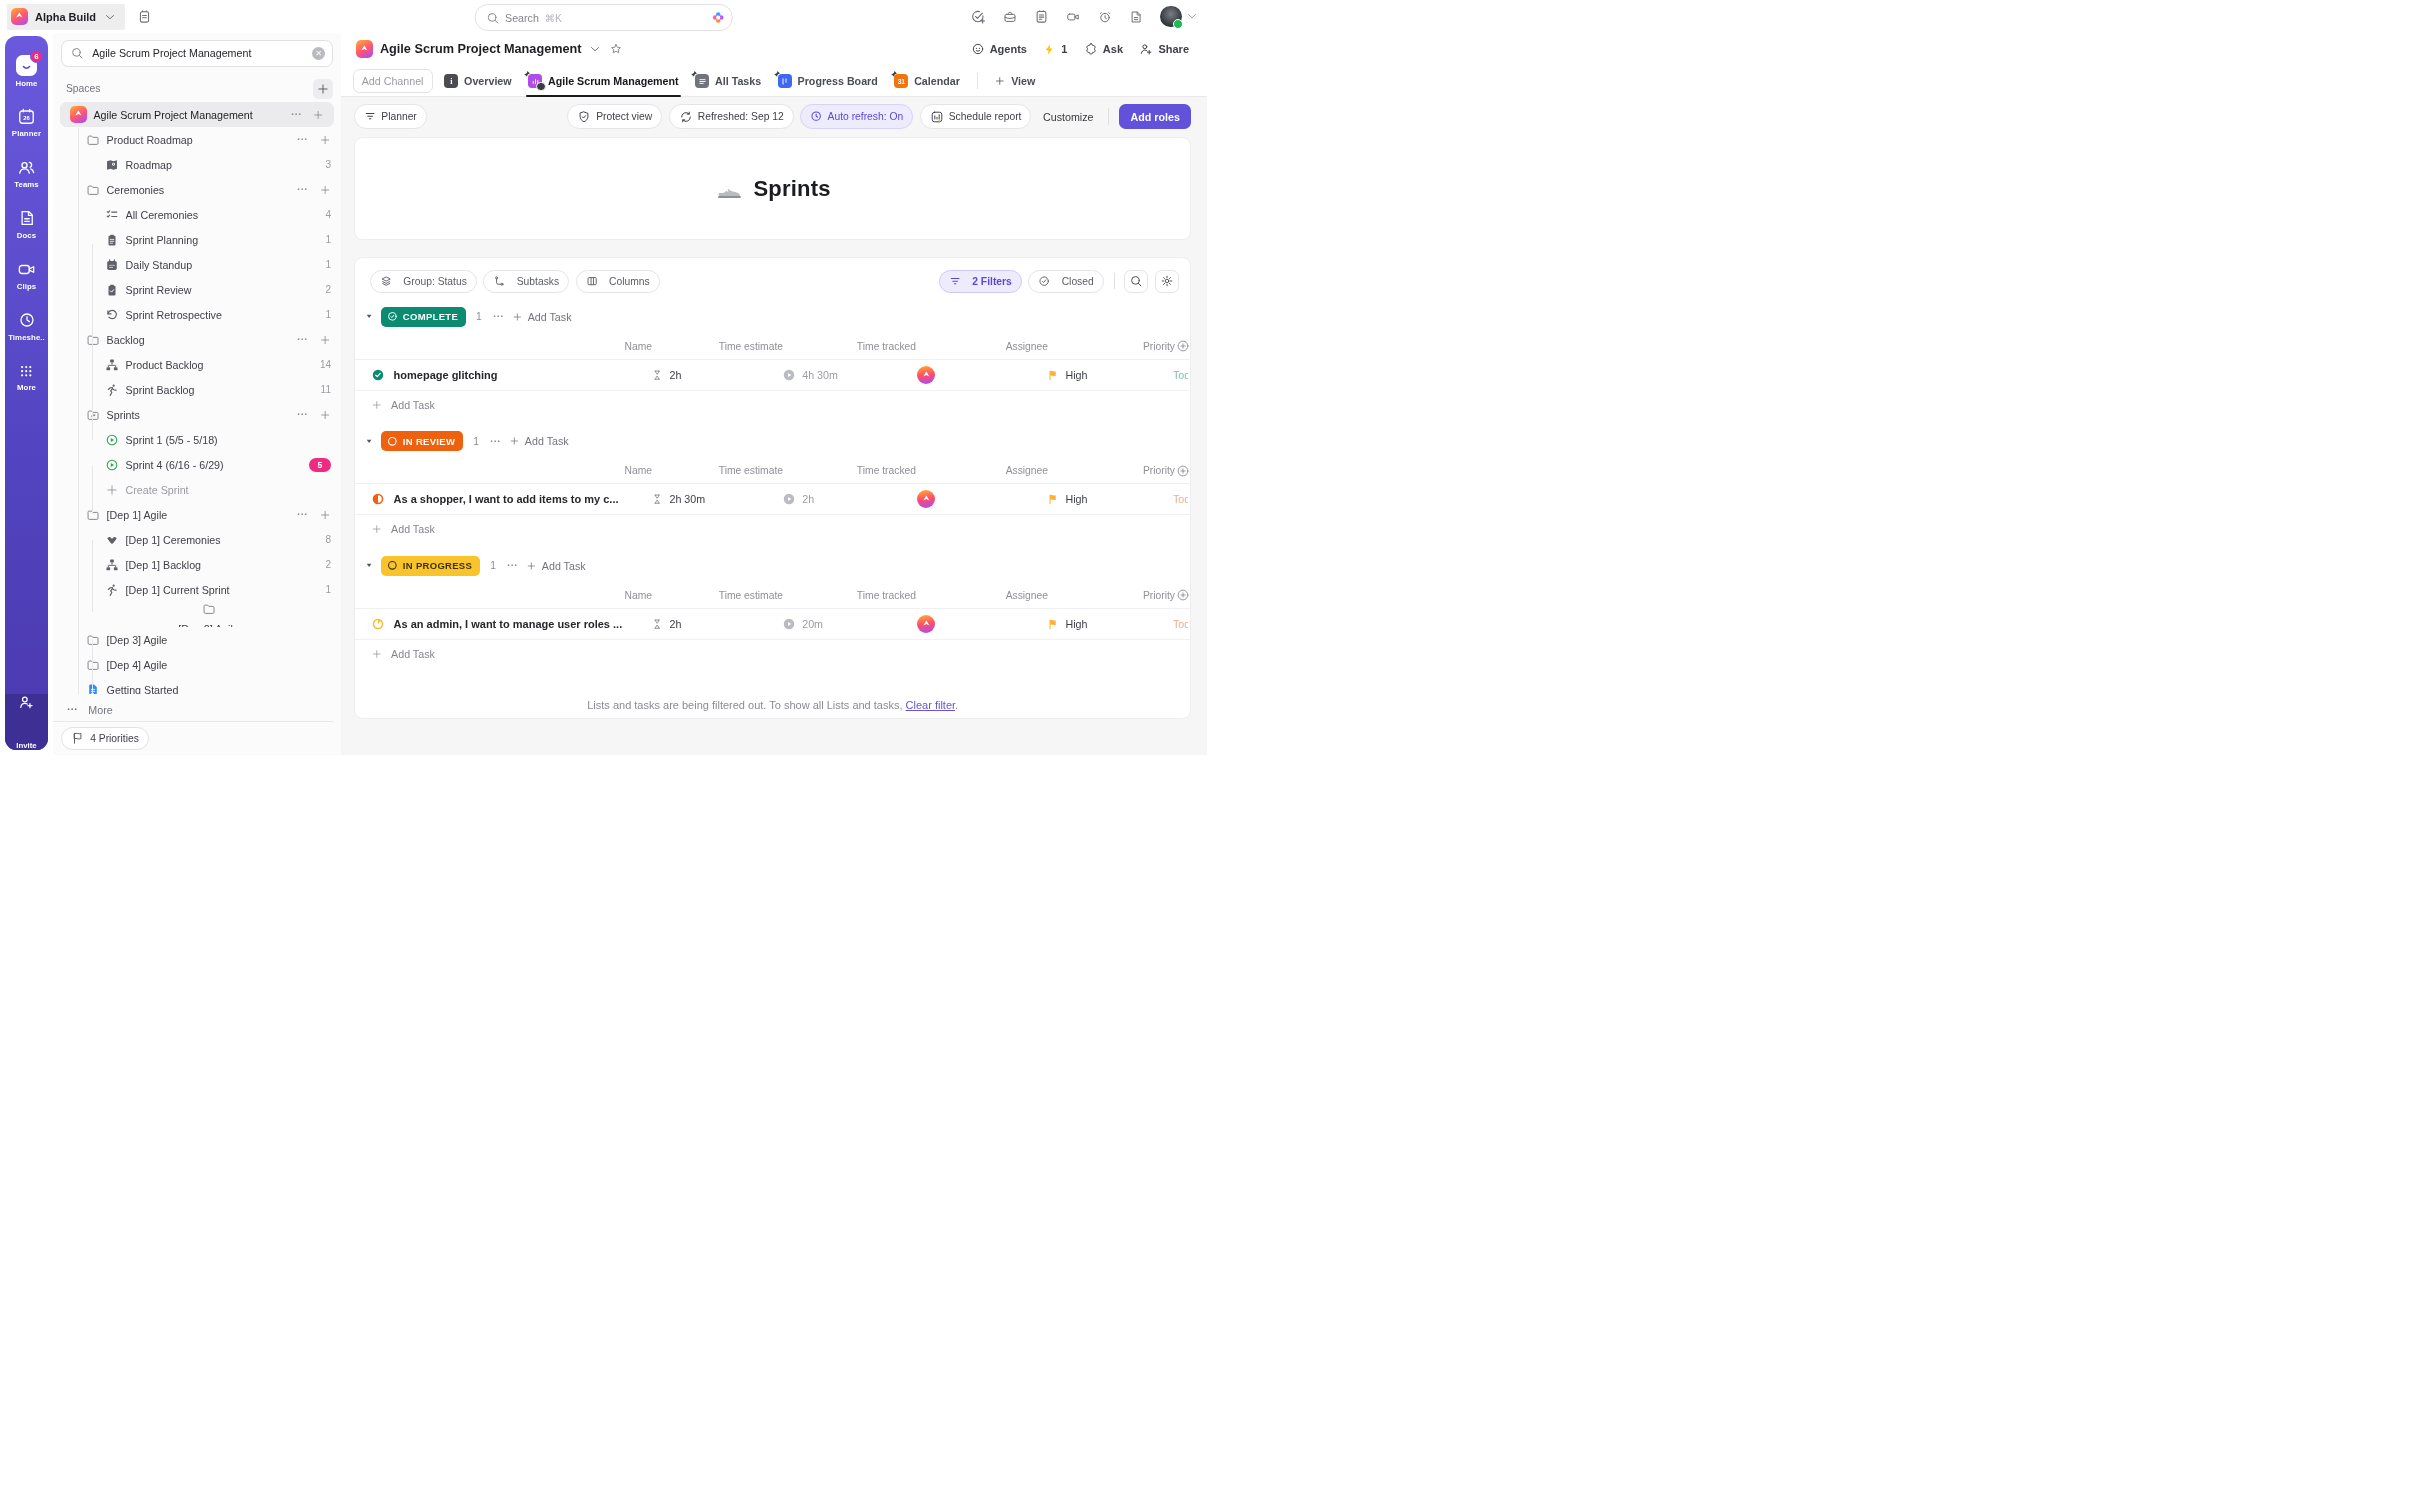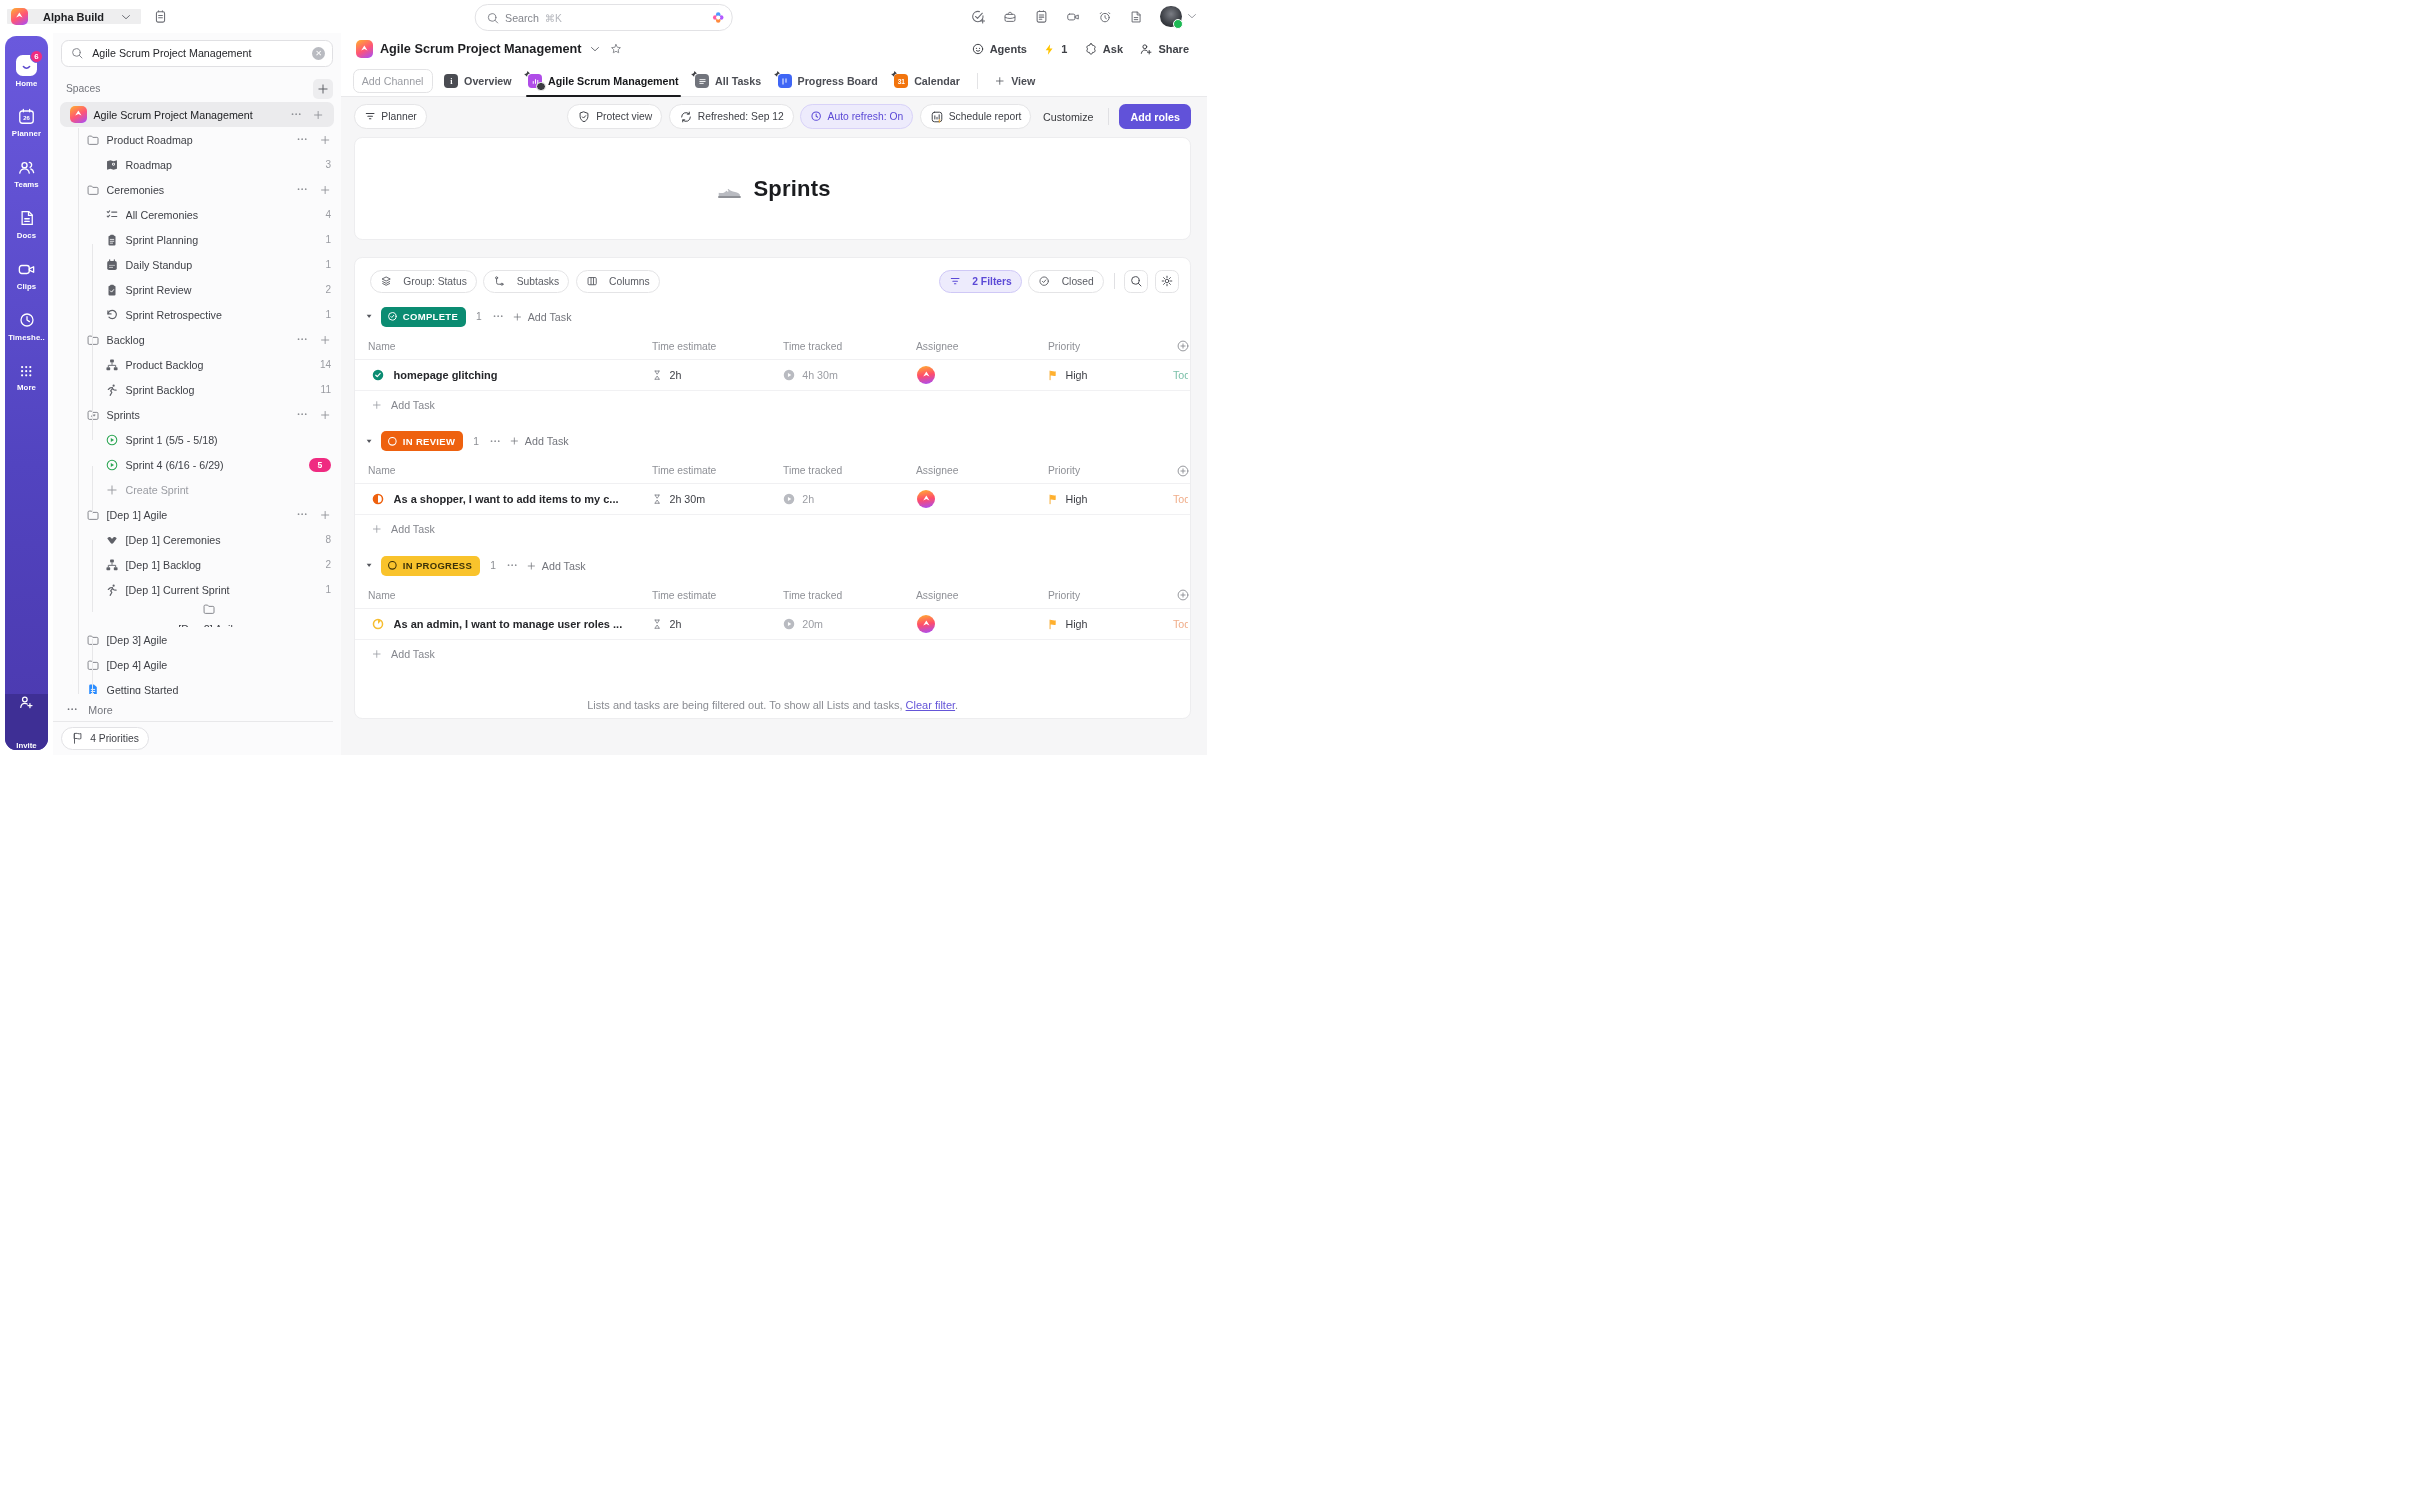--- a/index.html
+++ b/index.html
@@ -3,21 +3,21 @@
 <meta charset="utf-8">
 <style>
   html,body{margin:0;padding:0;background:#fff;}
   body{width:1207px;height:755px;position:relative;overflow:hidden;
        font-family:"Liberation Sans",sans-serif;color:#3f4147;-webkit-font-smoothing:antialiased;}
   .i{display:inline-flex;align-items:center;justify-content:center;flex:none;}
   .i svg{display:block;}
 
   
   .topbar{position:absolute;top:0;left:0;right:0;height:33px;background:#fff;display:flex;align-items:center;}
-  .ws-btn{display:flex;align-items:center;gap:15px;height:15px;margin-left:6.6px;padding:0 8.2px 0 4.1px;
+  .ws-btn{display:flex;align-items:center;gap:7px;height:26px;margin-left:6.6px;padding:0 8.2px 0 4.1px;
           background:#eeeeef;border-radius:1px;cursor:pointer;}
   .ws-logo{width:17.3px;height:17.3px;border-radius:5px;background:linear-gradient(150deg,#ffb02e 0%,#ff5574 52%,#a24dff 100%);
            display:flex;align-items:center;justify-content:center;}
   .ws-name{font-size:11px;font-weight:700;color:#1d1e21;}
   .tb-icon{color:#6c6e75;margin-left:11.5px;cursor:pointer;}
   .searchbar{position:absolute;left:50%;top:4.1px;transform:translateX(-50%);width:240px;height:25px;background:#fff;
              border:0.8px solid #e2e2e5;border-radius:13px;display:flex;align-items:center;padding:0 6.6px 0 10px;gap:5.8px;cursor:text;}
   .searchbar .ph{font-size:10.7px;color:#83858c;}
   .searchbar .kbd{font-size:10.3px;color:#b4b6bc;}
   .searchbar .grow{flex:1;}
@@ -110,21 +110,21 @@
   .card{position:absolute;left:13px;right:15.6px;top:224px;bottom:36px;background:#fff;border:0.8px solid #ededef;
         border-radius:8.2px;overflow:hidden;}
   .card-title{padding:15.6px 15px 0;font-size:13px;font-weight:700;color:#17181b;}
   .chips-row{display:flex;align-items:center;padding:11.5px 11.5px 0 15px;gap:6.6px;}
   .chip{height:21.4px;border:0.8px solid #e4e4e6;border-radius:11.5px;background:#fff;display:inline-flex;align-items:center;
         gap:11px;padding:0 9px;font-size:10.3px;color:#5a5c63;cursor:pointer;white-space:nowrap;}
   .chip.purple{background:#edebfc;border-color:#cfc8f6;color:#5b49d6;font-weight:600;}
   .chips-right{margin-left:auto;display:flex;align-items:center;gap:6.6px;}
   .sqbtn{width:22px;height:21.4px;border:0.8px solid #e4e4e6;border-radius:6.6px;background:#fff;display:flex;align-items:center;
          justify-content:center;color:#4b4d54;cursor:pointer;}
-  .groups{margin-top:13px;}
+  .groups{margin-top:13px;text-align:right;}
   .ghead{display:flex;align-items:center;height:21.4px;padding:0 15px 0 10px;margin:11.5px 0 6.6px;gap:8.2px;}
   .tri{color:#55575e;cursor:pointer;display:flex;}
   .badge{height:20px;border-radius:5px;display:inline-flex;align-items:center;gap:5px;padding:0 8.2px 0 5.8px;
          font-size:9.5px;font-weight:700;letter-spacing:0.3px;cursor:pointer;}
   .gcount{font-size:10.3px;color:#8b8d93;margin-left:1.6px;}
   .gell{color:#8e9095;cursor:pointer;display:flex;margin-left:1.6px;}
   .gadd{display:flex;align-items:center;gap:5px;font-size:10.7px;color:#73757c;cursor:pointer;}
   .thead{display:grid;grid-template-columns:284px 131px 133px 132px 127px 1fr;align-items:center;height:25px;
          padding-left:13px;font-size:10.3px;color:#8e9096;border-bottom:0.8px solid #f0f0f2;}
   .thead .pc{color:#8e9096;display:flex;}

